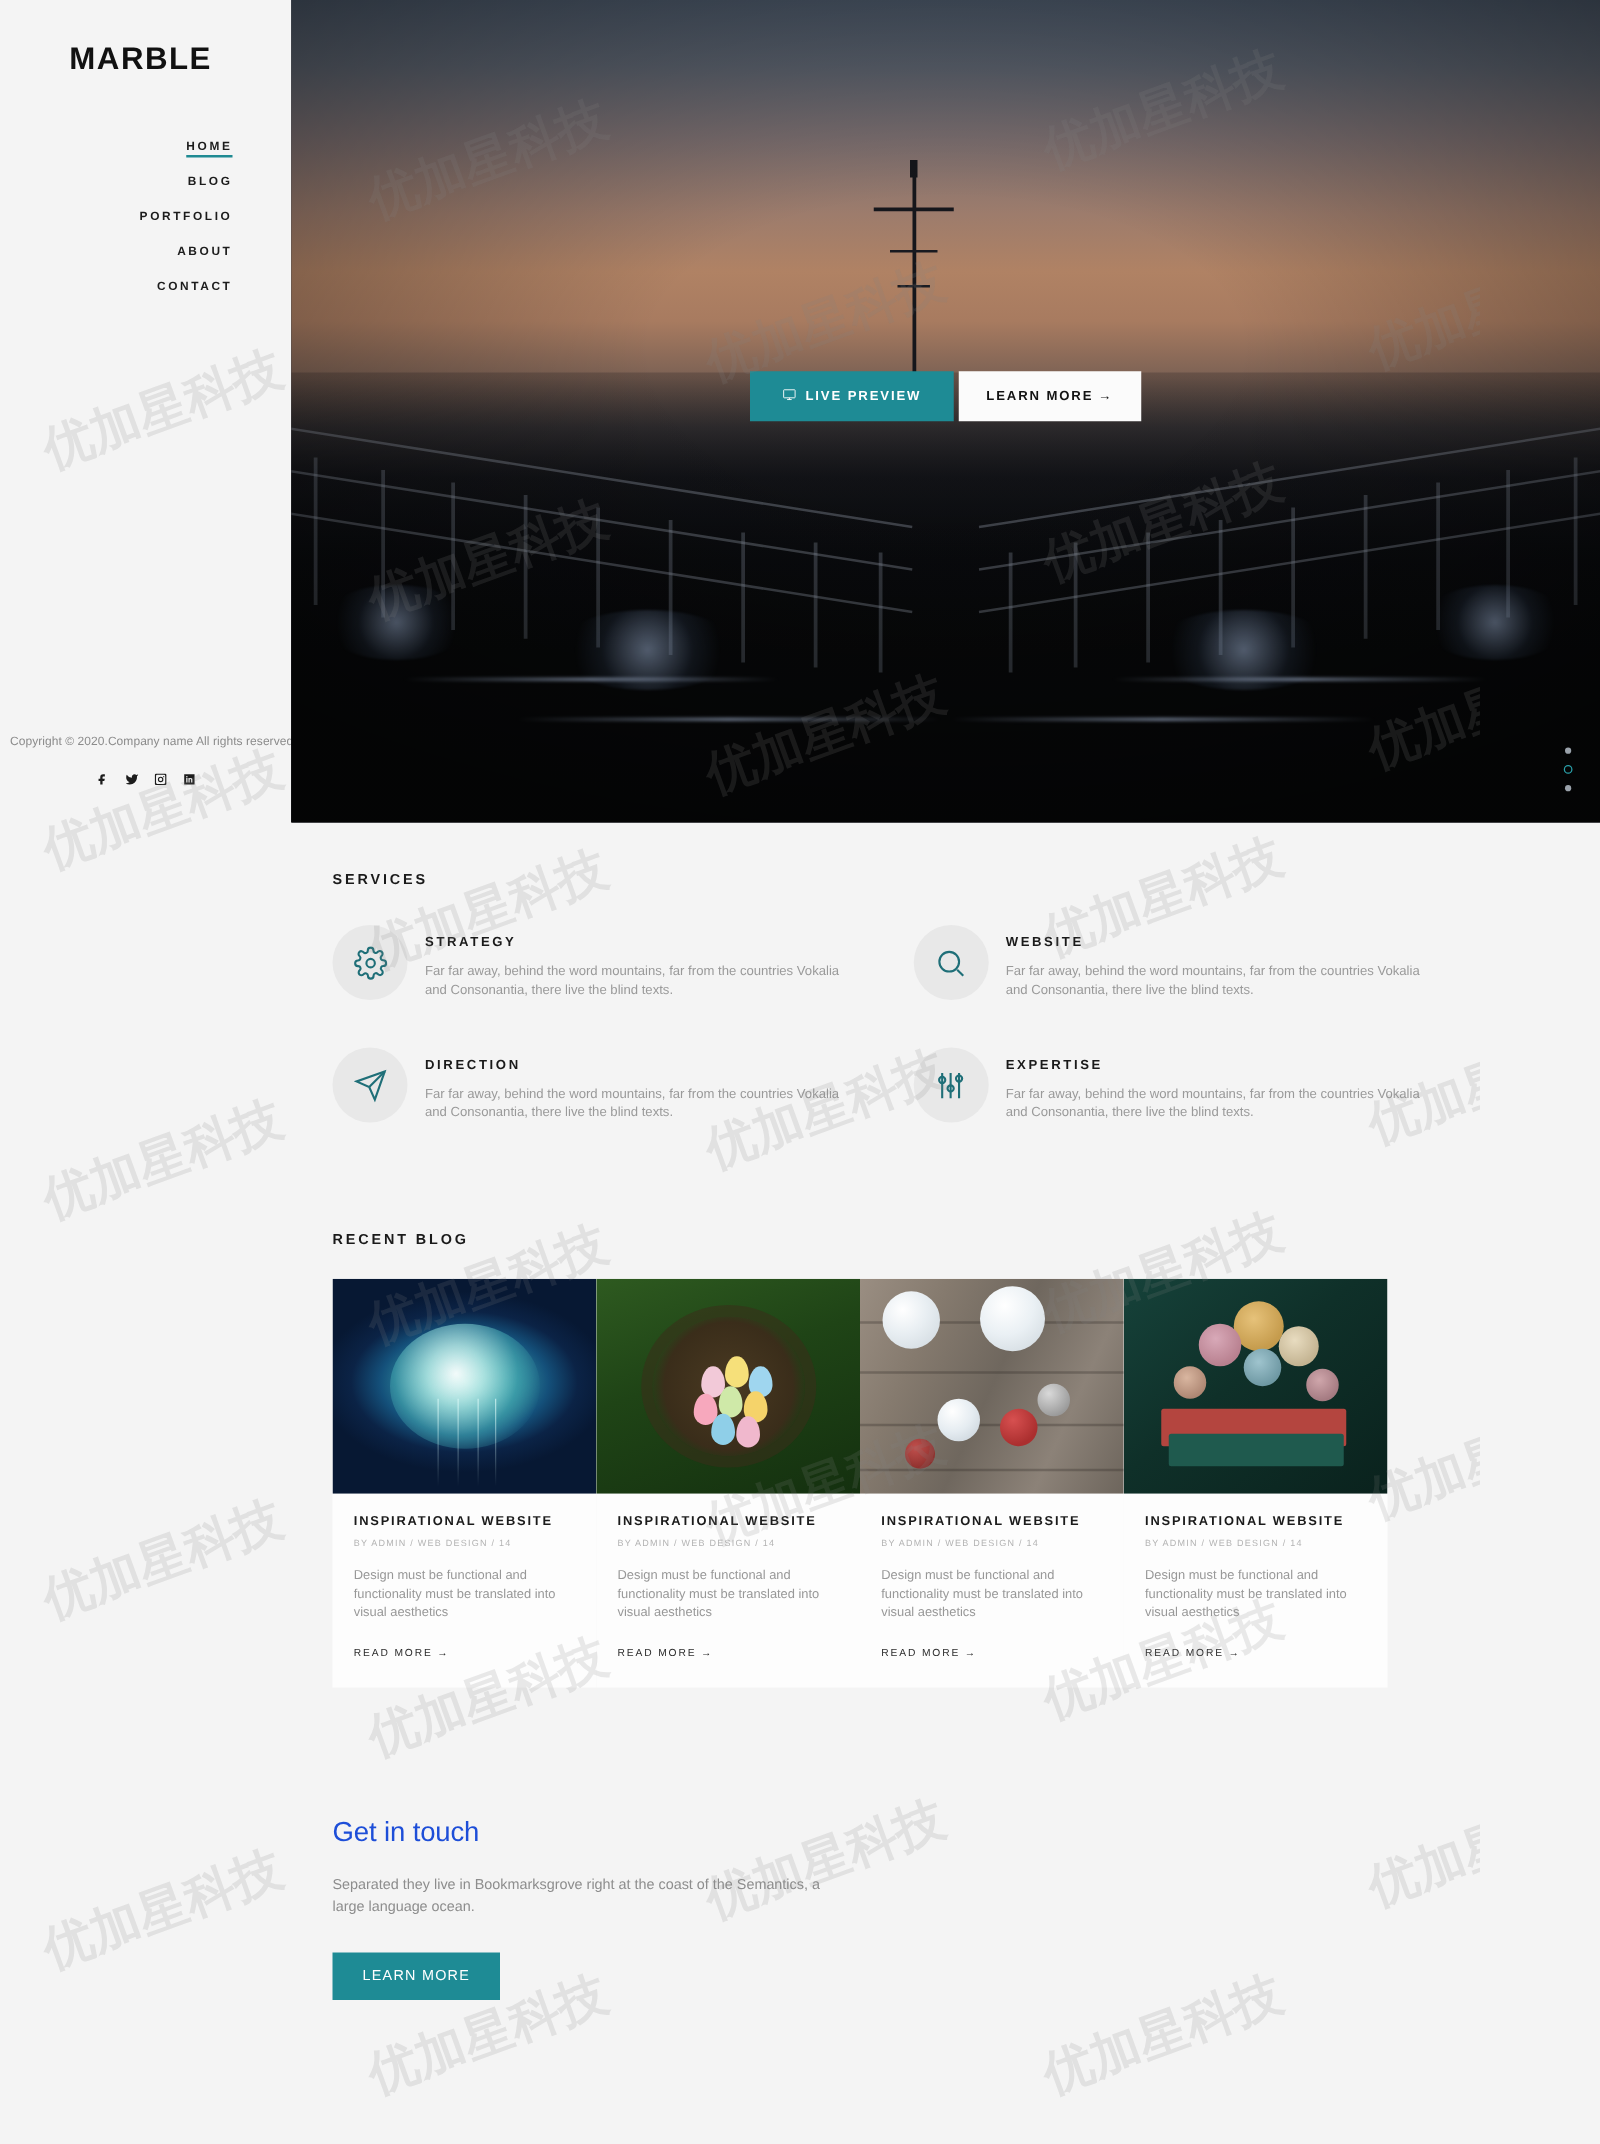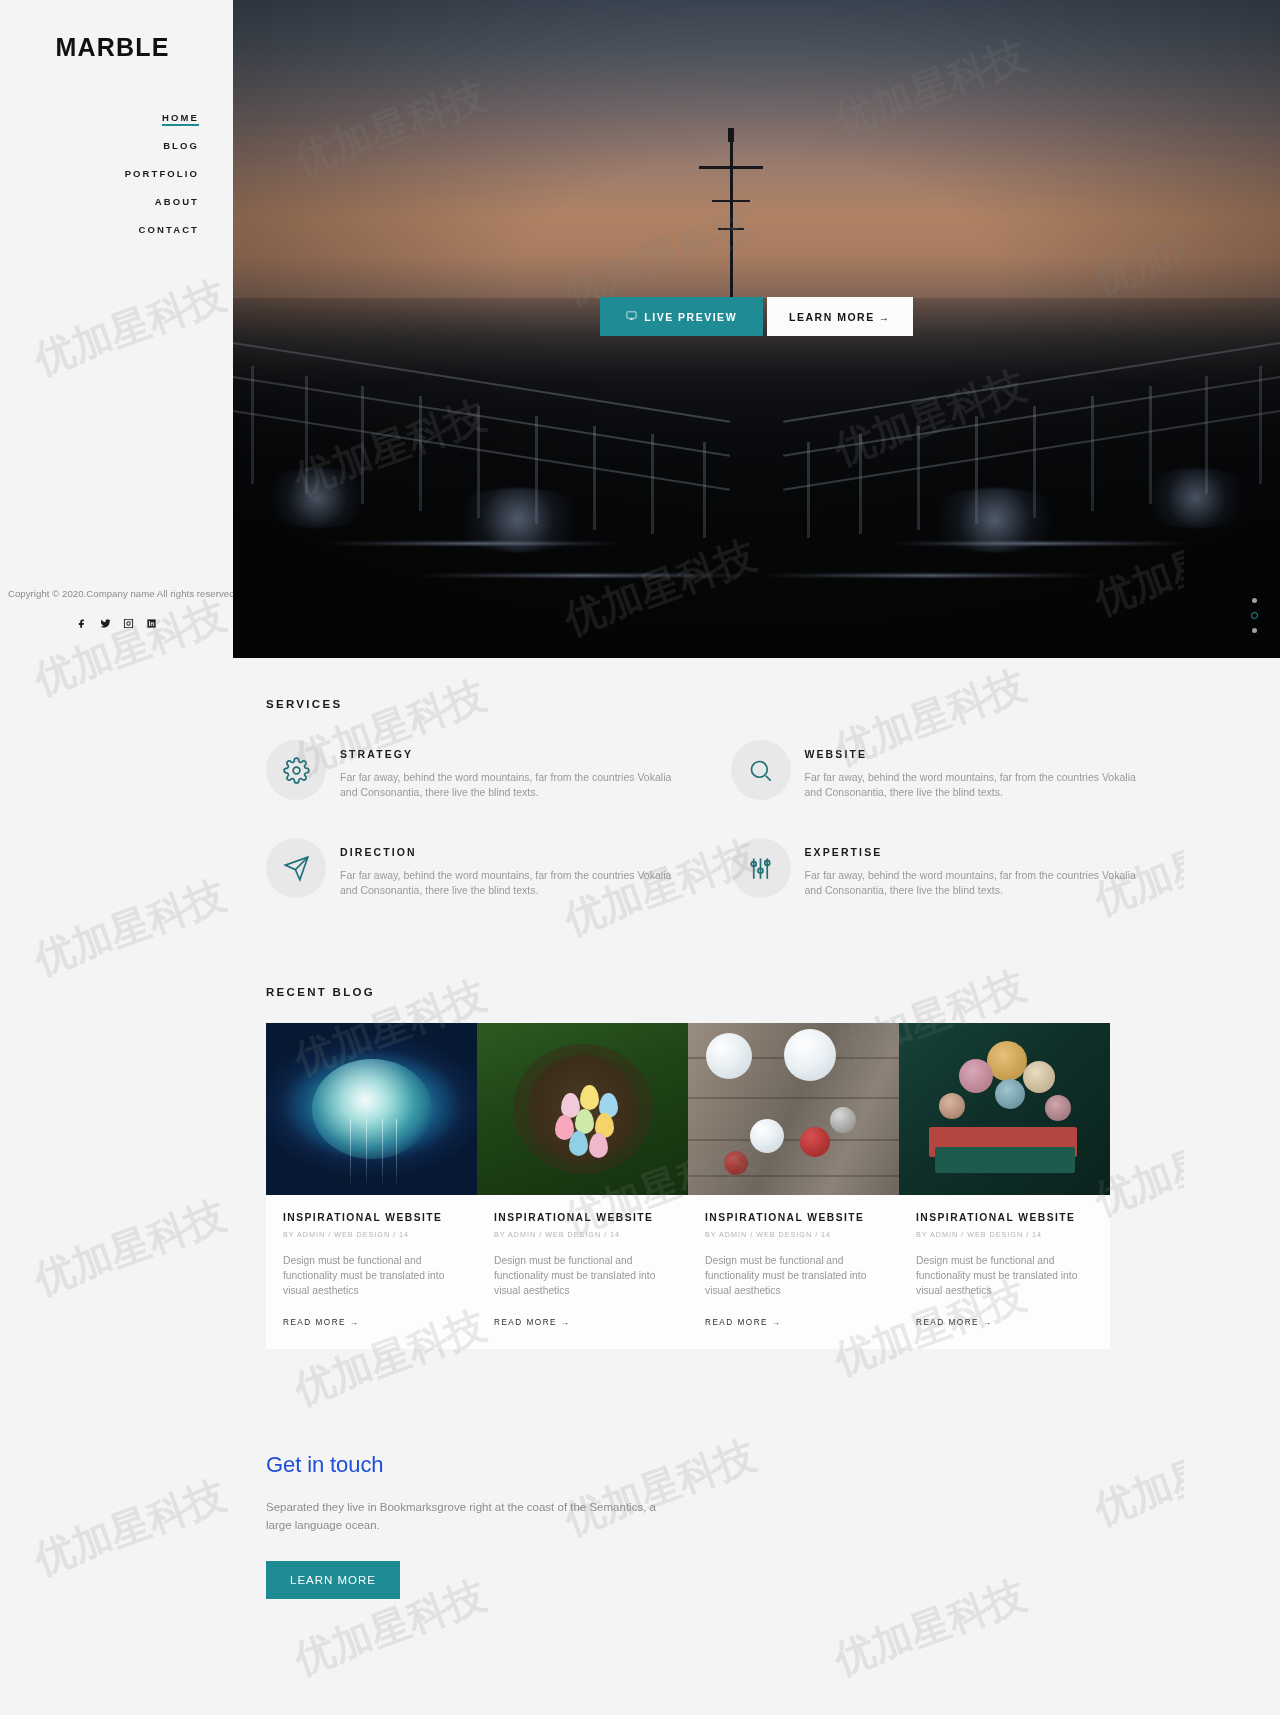--- a/index.html
+++ b/index.html
@@ -32,21 +32,21 @@
     margin-right: 8px;
   }
   .nav { margin-top: 43px; padding-right: 31px; }
   .nav-item {
     display: block;
     text-align: right;
     font-size: 9.5px;
     font-weight: 700;
     letter-spacing: 2.1px;
     color: #1c1c1c;
-    padding: 7px 3px;
+    padding: 7px 16px;
     text-decoration: none;
     cursor: pointer;
   }
   .nav-item .lbl { position: relative; display: inline-block; padding-bottom: 3px; }
   .nav-item.active .lbl::after {
     content: "";
     position: absolute;
     left: 0; right: 0; bottom: 0;
     height: 1.6px;
     background: #1f8a92;

